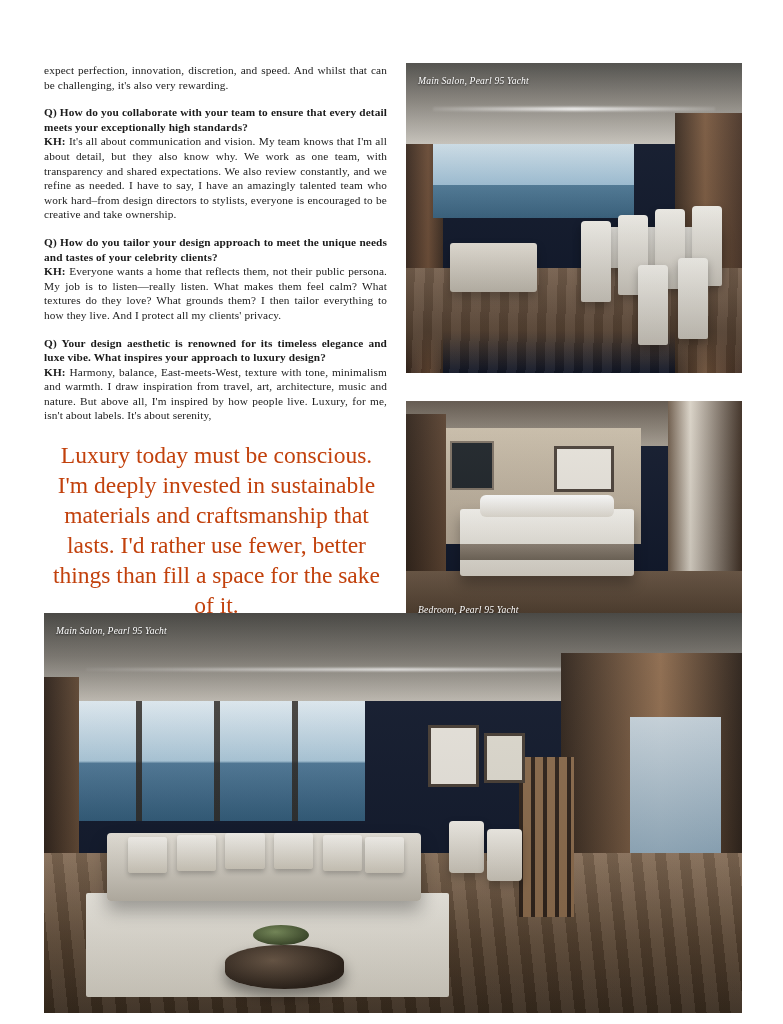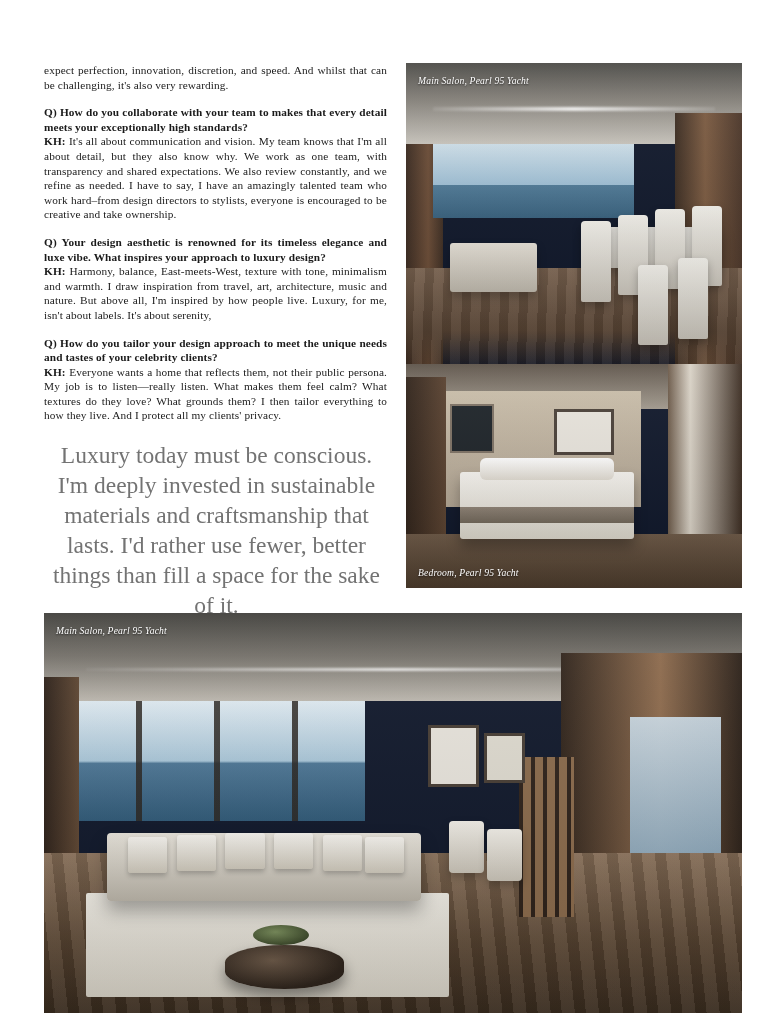--- a/index.html
+++ b/index.html
@@ -48,40 +48,40 @@
   }
 
   .pullquote {
     position: absolute;
     left: 44px;
     top: 440px;
     width: 345px;
     text-align: center;
     font-size: 23.5px;
     line-height: 30px;
-    color: #737373;
+    color: #c2410c;
     font-family: "Liberation Serif", serif;
   }
 
   
   .photo {
     position: absolute;
     overflow: hidden;
     background: #0f172a;
   }
 
   #photo-top {
     left: 406px;
     top: 63px;
     width: 336px;
     height: 310px;
   }
   #photo-mid {
     left: 406px;
-    top: 364px;
+    top: 401px;
     width: 336px;
     height: 224px;
     text-align: right;
   }
   #photo-bottom {
     left: 44px;
     top: 613px;
     width: 698px;
     height: 400px;
   }
@@ -292,35 +292,35 @@
 
 <div class="page">
 
   <div class="text-col">
 
     <p class="para">
       <span>expect perfection, innovation, discretion, and speed. And whilst that can be challenging, it's also very rewarding.</span>
     </p>
 
     <p class="para">
-      <span class="q">Q) How do you collaborate with your team to makes that every detail meets your exceptionally high standards?</span><br>
+      <span class="q">Q) How do you collaborate with your team to ensure that every detail meets your exceptionally high standards?</span><br>
       <span class="a-label">KH:</span>
       <span>It's all about communication and vision. My team knows that I'm all about detail, but they also know why. We work as one team, with transparency and shared expectations. We also review constantly, and we refine as needed. I have to say, I have an amazingly talented team who work hard–from design directors to stylists, everyone is encouraged to be creative and take ownership.</span>
+    </p>
+
+    <p class="para">
+      <span class="q">Q) How do you tailor your design approach to meet the unique needs and tastes of your celebrity clients?</span><br>
+      <span class="a-label">KH:</span>
+      <span>Everyone wants a home that reflects them, not their public persona. My job is to listen—really listen. What makes them feel calm? What textures do they love? What grounds them? I then tailor everything to how they live. And I protect all my clients' privacy.</span>
     </p>
 
     <p class="para">
       <span class="q">Q) Your design aesthetic is renowned for its timeless elegance and luxe vibe. What inspires your approach to luxury design?</span><br>
       <span class="a-label">KH:</span>
       <span>Harmony, balance, East-meets-West, texture with tone, minimalism and warmth. I draw inspiration from travel, art, architecture, music and nature. But above all, I'm inspired by how people live. Luxury, for me, isn't about labels. It's about serenity,</span>
-    </p>
-
-    <p class="para">
-      <span class="q">Q) How do you tailor your design approach to meet the unique needs and tastes of your celebrity clients?</span><br>
-      <span class="a-label">KH:</span>
-      <span>Everyone wants a home that reflects them, not their public persona. My job is to listen—really listen. What makes them feel calm? What textures do they love? What grounds them? I then tailor everything to how they live. And I protect all my clients' privacy.</span>
     </p>
   </div>
 
   <div class="pullquote">Luxury today must be conscious. I'm deeply invested in sustainable materials and craftsmanship that lasts. I'd rather use fewer, better things than fill a space for the sake of it.</div>
 
   <div class="photo" id="photo-top">
     <div class="scene">
       <div class="salon-wall-left"></div>
       <div class="salon-ceiling"></div>
       <div class="salon-seaband"></div>

